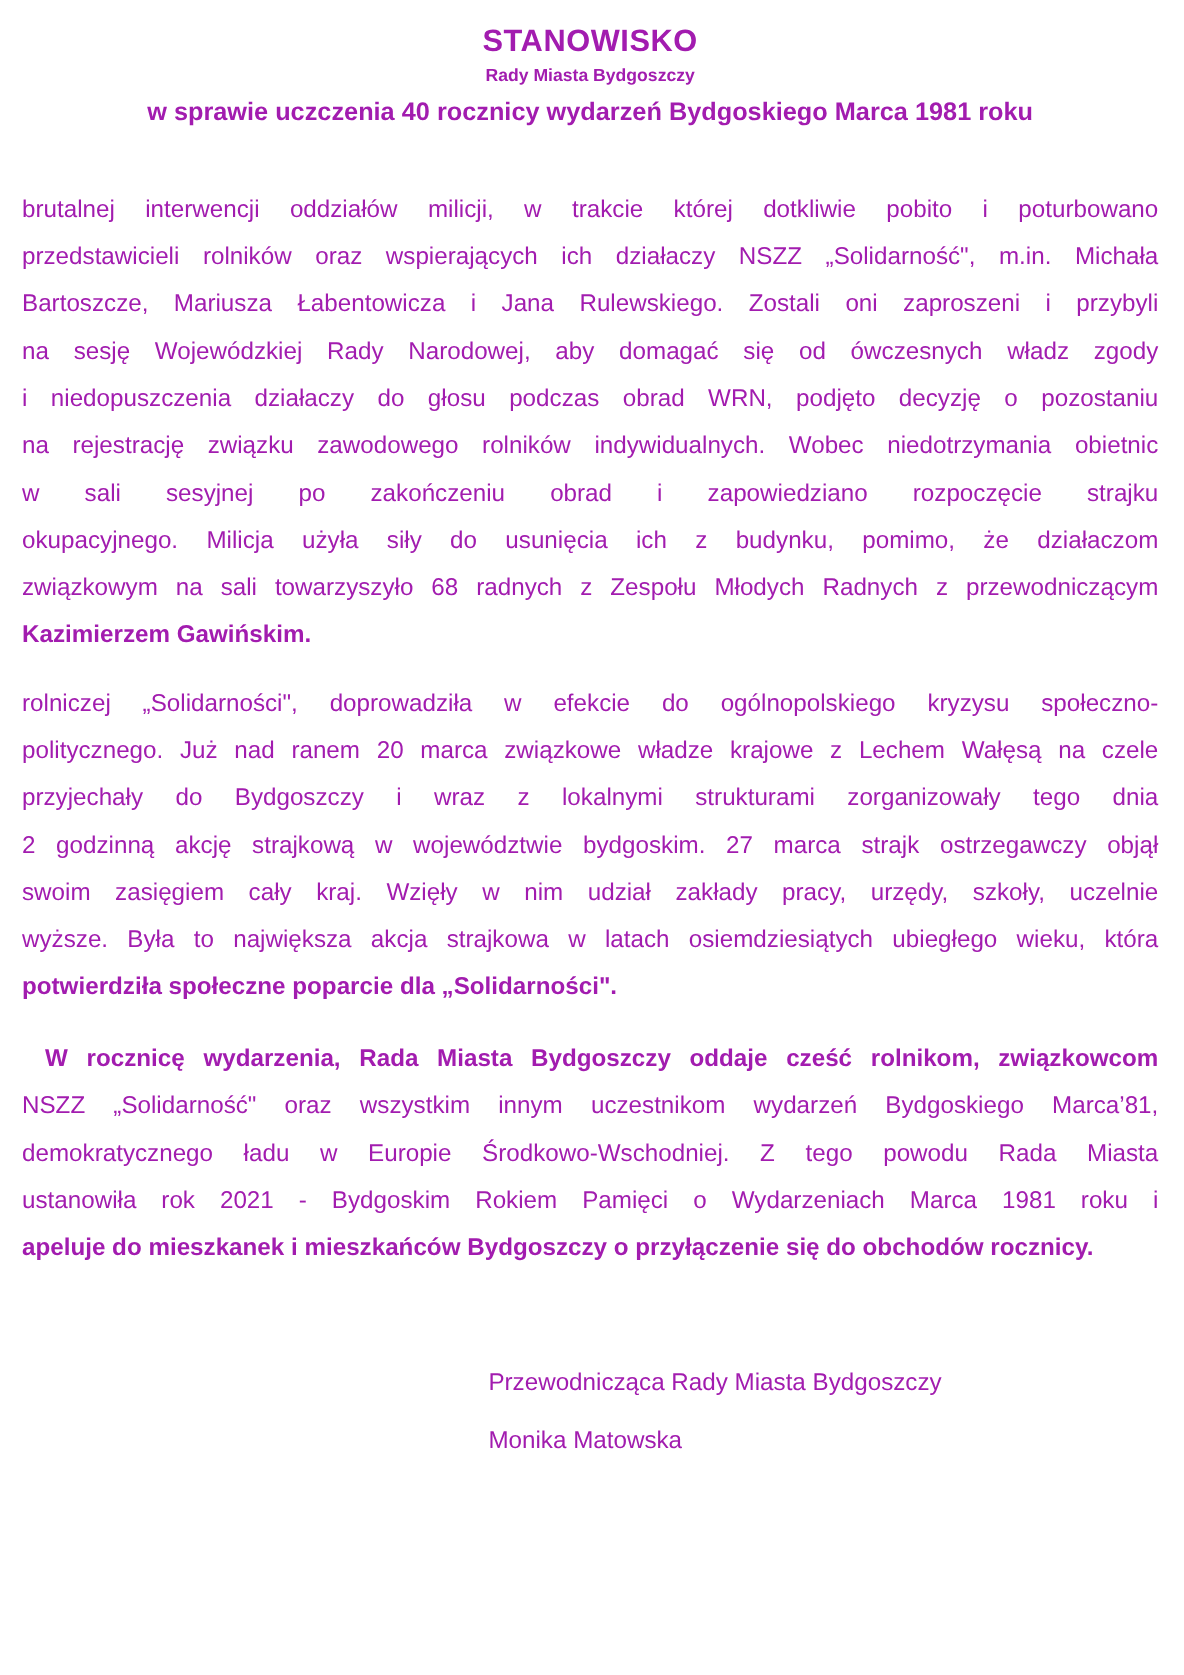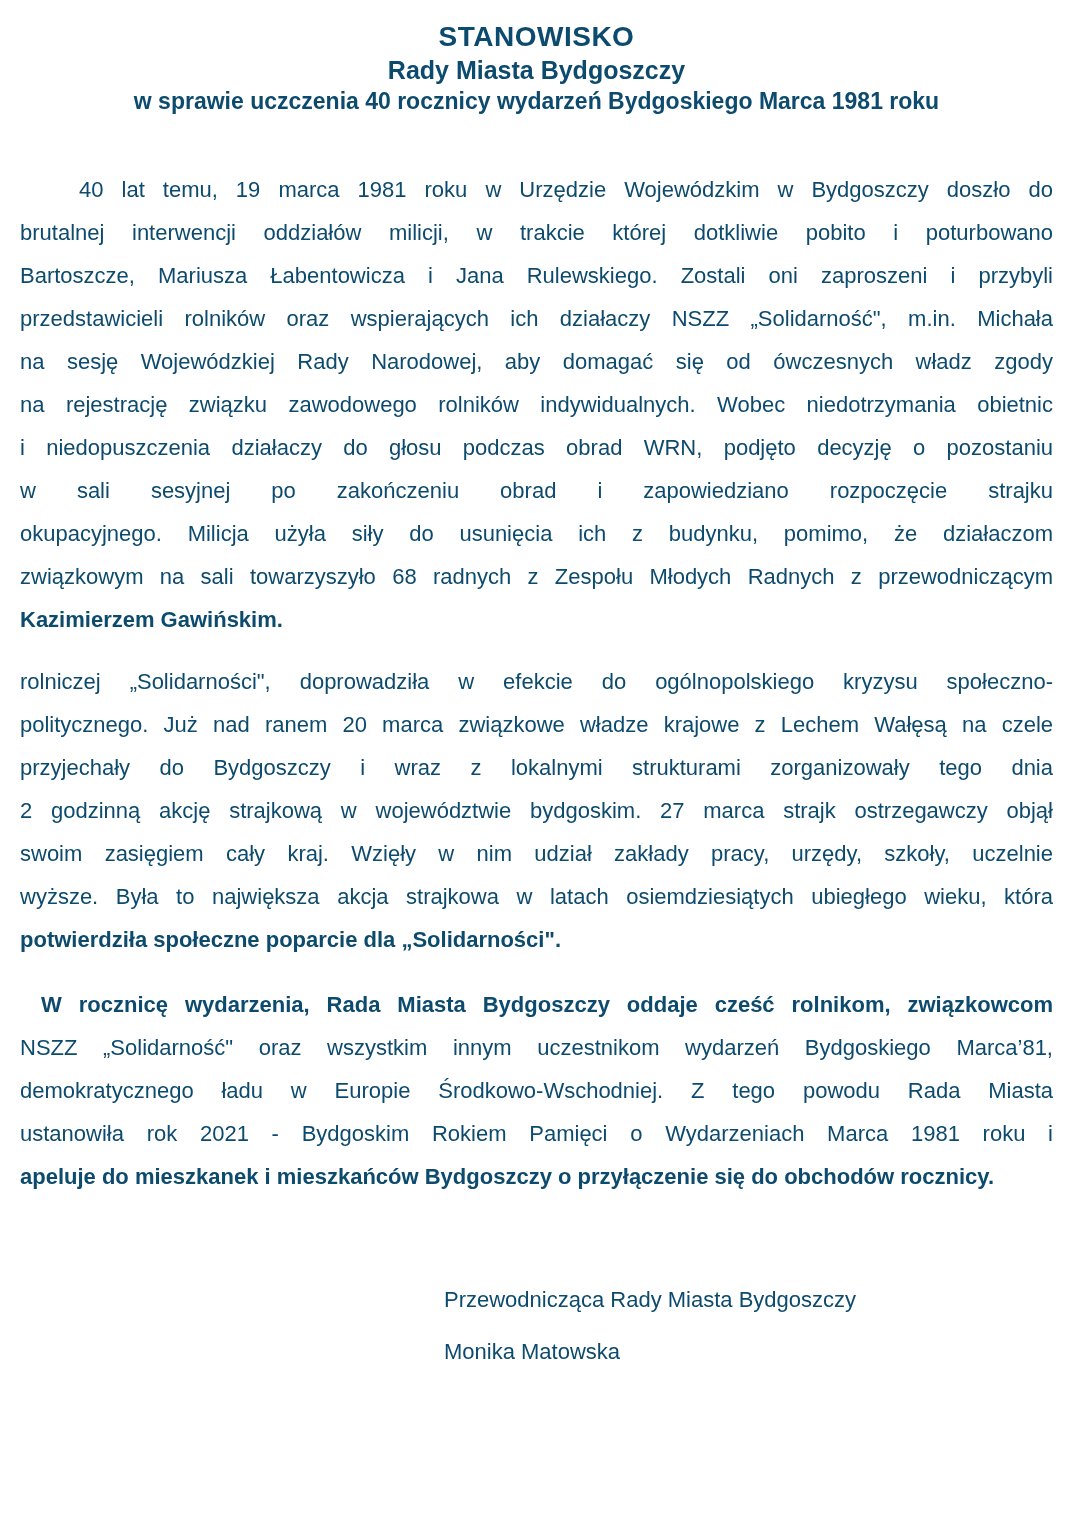--- a/index.html
+++ b/index.html
@@ -5,39 +5,39 @@
   html, body {
     margin: 0;
     padding: 0;
     background: #ffffff;
   }
   .page {
     position: relative;
     width: 1076px;
     height: 1523px;
     background: #ffffff;
-    color: #0c4a6e;
+    color: #a21caf;
     font-family: "Liberation Sans", sans-serif;
     overflow: hidden;
     box-sizing: border-box;
     padding-top: 20px;
   }
   .doc {
     margin-left: 20px;
     width: 1033px;
   }
   .header { text-align: center; }
   .title {
     font-size: 28px;
     font-weight: bold;
     line-height: 34px;
     letter-spacing: 0.5px;
   }
   .subtitle {
-    font-size: 25px;
+    font-size: 16px;
     font-weight: bold;
     line-height: 32px;
   }
   .subject {
     font-size: 23px;
     font-weight: bold;
     line-height: 30px;
   }
   .paragraph { }
   .p1 { margin-top: 52px; }
@@ -73,27 +73,26 @@
   <div class="doc">
 
     <div class="header">
       <div class="title">STANOWISKO</div>
       <div class="subtitle">Rady Miasta Bydgoszczy</div>
       <div class="subject">w sprawie uczczenia 40 rocznicy wydarzeń Bydgoskiego Marca 1981 roku</div>
     </div>
 
     <div>
       <div class="paragraph p1">
-          <div class="line" style="text-indent: 59px;">40 lat temu, 19 marca 1981 roku w Urzędzie Wojewódzkim w Bydgoszczy doszło do</div>
           <div class="line">brutalnej interwencji oddziałów milicji, w trakcie której dotkliwie pobito i poturbowano</div>
+          <div class="line">przedstawicieli rolników oraz wspierających ich działaczy NSZZ „Solidarność", m.in. Michała</div>
           <div class="line">Bartoszcze, Mariusza Łabentowicza i Jana Rulewskiego. Zostali oni zaproszeni i przybyli</div>
-          <div class="line">przedstawicieli rolników oraz wspierających ich działaczy NSZZ „Solidarność", m.in. Michała</div>
           <div class="line">na sesję Wojewódzkiej Rady Narodowej, aby domagać się od ówczesnych władz zgody</div>
+          <div class="line">i niedopuszczenia działaczy do głosu podczas obrad&nbsp;WRN, podjęto decyzję o pozostaniu</div>
           <div class="line">na rejestrację związku zawodowego rolników indywidualnych. Wobec niedotrzymania obietnic</div>
-          <div class="line">i niedopuszczenia działaczy do głosu podczas obrad&nbsp;WRN, podjęto decyzję o pozostaniu</div>
           <div class="line">w sali sesyjnej po zakończeniu obrad i zapowiedziano rozpoczęcie strajku</div>
           <div class="line">okupacyjnego.&nbsp;Milicja&nbsp;użyła siły do usunięcia&nbsp;ich z&nbsp;budynku, pomimo, że działaczom</div>
           <div class="line">związkowym na sali towarzyszyło 68 radnych z Zespołu Młodych Radnych z przewodniczącym</div>
           <div class="line is-last">Kazimierzem Gawińskim.</div>
         </div>
       <div class="paragraph p2">
           <div class="line">rolniczej „Solidarności", doprowadziła w efekcie do ogólnopolskiego kryzysu społeczno-</div>
           <div class="line">politycznego. Już nad ranem 20 marca związkowe władze krajowe z Lechem Wałęsą na czele</div>
           <div class="line">przyjechały do Bydgoszczy&nbsp;i&nbsp;wraz&nbsp;z lokalnymi strukturami zorganizowały tego dnia</div>
           <div class="line">2&nbsp;godzinną akcję&nbsp;strajkową&nbsp;w województwie bydgoskim. 27 marca strajk ostrzegawczy objął</div>

